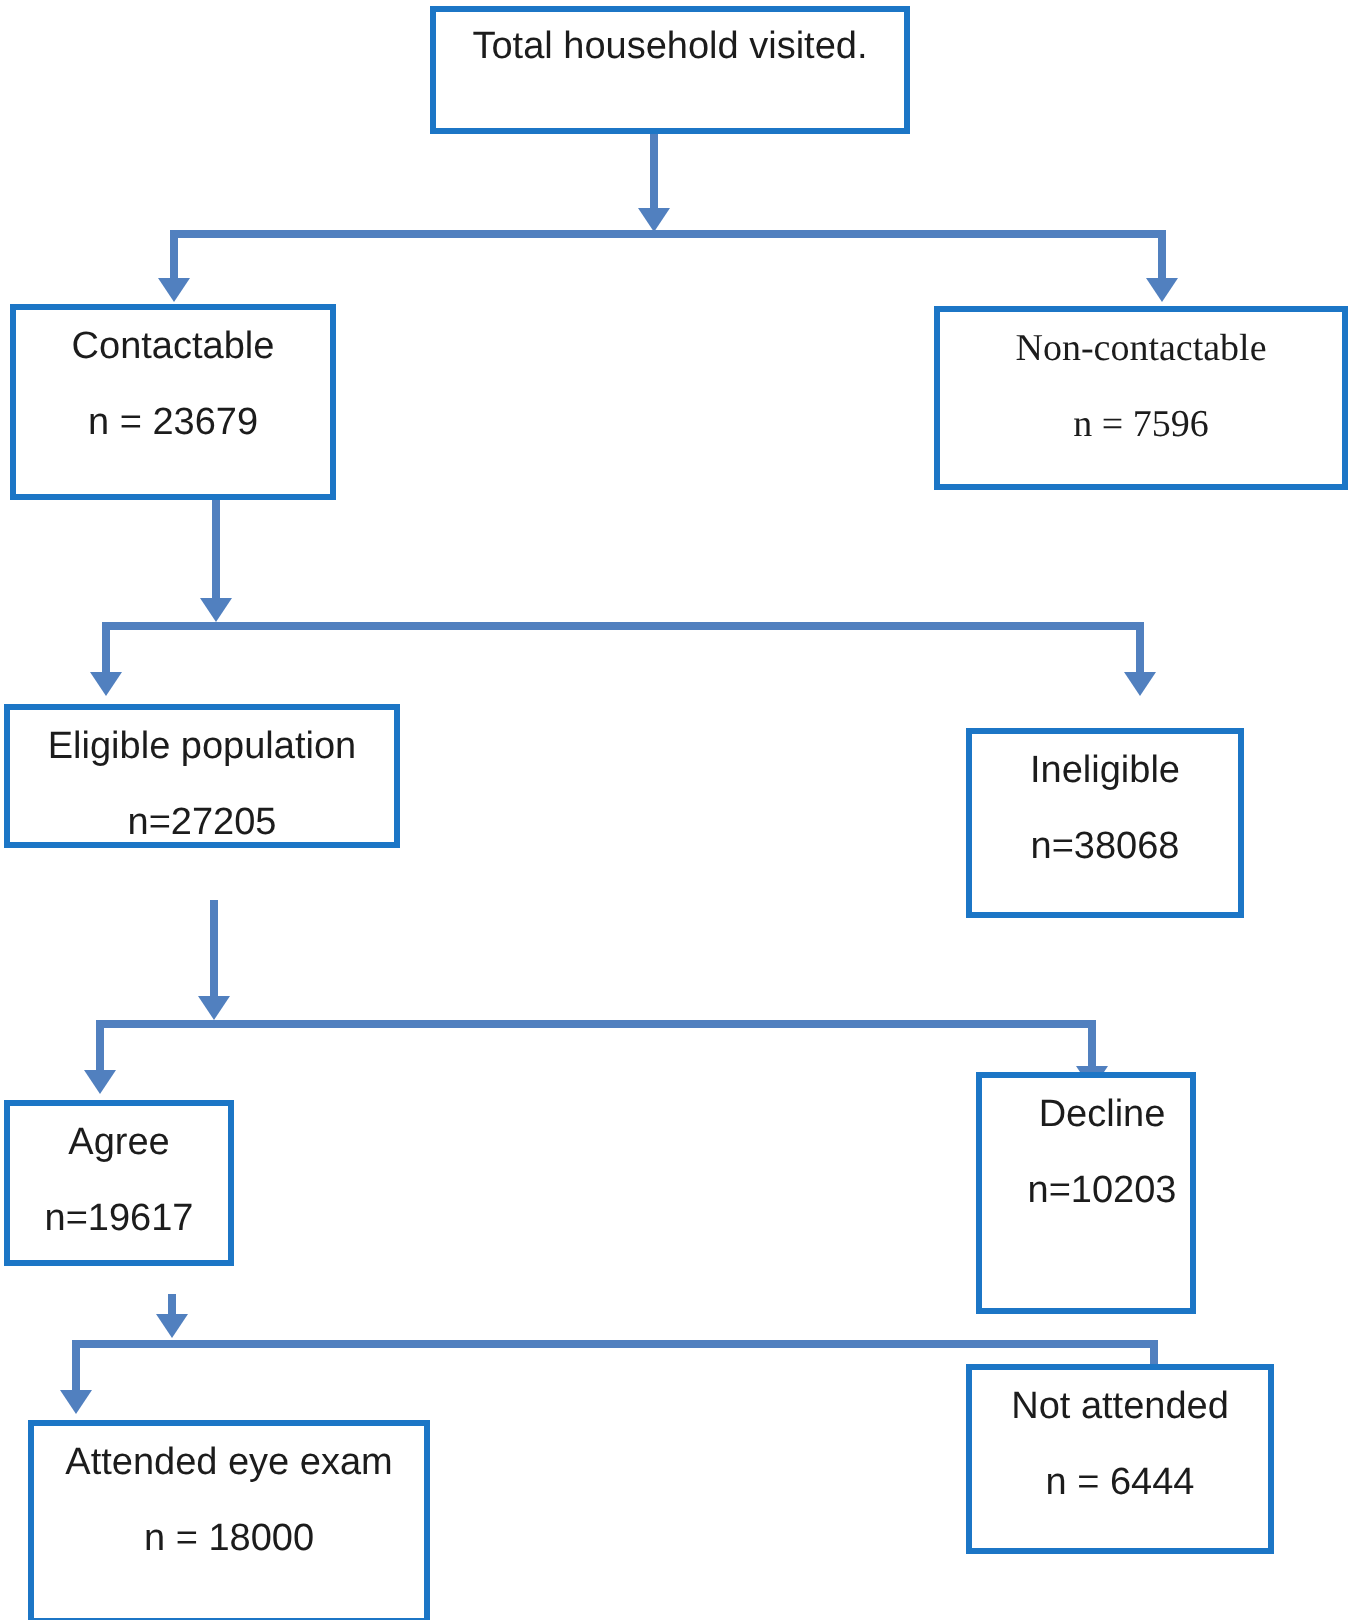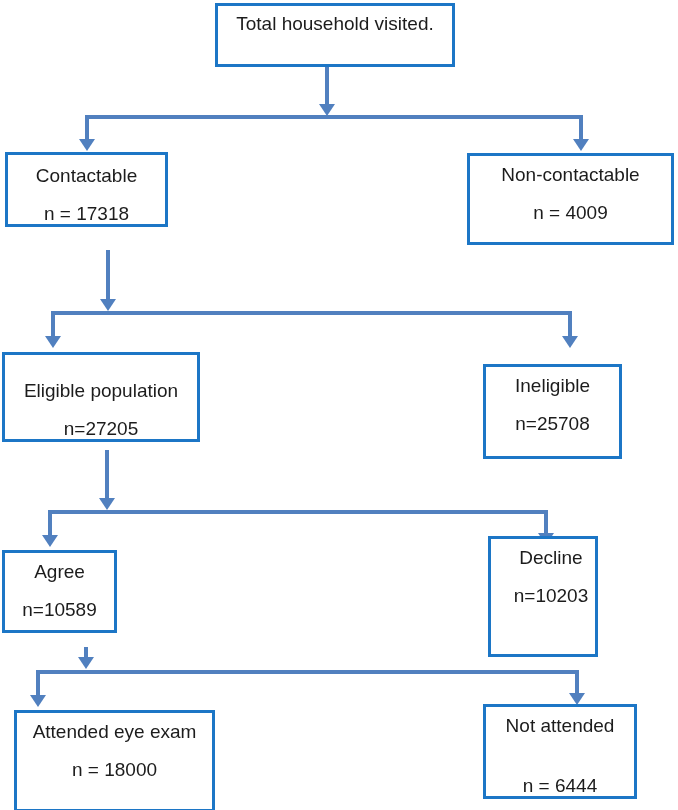--- a/index.html
+++ b/index.html
@@ -46,28 +46,28 @@
     flex-direction: column;
     align-items: center;
     padding-top: 9px;
     gap: 18px;
     color: var(--text);
     font-size: 19px;
     line-height: 20px;
     text-align: center;
   }
   .n-total        { left: 215px; top: 3px;   width: 240px; height: 64px; padding-top: 8px; }
-  .n-contactable  { left: 5px;   top: 152px; width: 163px; height: 75px; justify-content: flex-end; }
-  .n-noncontact   { left: 467px; top: 153px; width: 207px; height: 92px; }
-  .n-eligible     { left: 2px;   top: 352px; width: 198px; height: 90px; justify-content: flex-end; }
+  .n-contactable  { left: 5px;   top: 152px; width: 163px; height: 98px; }
+  .n-noncontact   { left: 467px; top: 153px; width: 207px; height: 92px; font-family: Liberation Serif, serif; }
+  .n-eligible     { left: 2px;   top: 352px; width: 198px; height: 72px; }
   .n-ineligible   { left: 483px; top: 352px; width: 139px; height: 95px; margin-top: 12px; }
   .n-agree        { left: 2px;   top: 550px; width: 115px; height: 83px; }
   .n-decline      { left: 488px; top: 536px; width: 110px; height: 121px; padding-left: 16px; }
   .n-attended     { left: 2px;   top: 710px; width: 201px; height: 102px; margin-left: 12px; }
-  .n-notattended  { left: 483px; top: 704px; width: 154px; height: 95px; justify-content: space-between; }
+  .n-notattended  { left: 483px; top: 682px; width: 154px; height: 95px; }
 </style>
 </head>
 <body>
 
 <div class="stage">
 
   <svg class="connectors" viewBox="0 0 678 810">
 
     <g>
       <line class="seg" x1="327" y1="67" x2="327" y2="105"></line>
@@ -109,41 +109,41 @@
       <polygon class="head" points="569,693 585,693 577,705"></polygon>
     </g>
   </svg>
 
   <div class="node n-total">
     <div>Total household visited.</div>
   </div>
 
   <div class="node n-contactable">
     <div>Contactable</div>
-    <div>n = 17318</div>
+    <div>n = 23679</div>
   </div>
 
   <div class="node n-noncontact">
     <div>Non-contactable</div>
-    <div>n = 4009</div>
+    <div>n = 7596</div>
   </div>
 
   <div class="node n-eligible">
     <div>Eligible population</div>
     <div>n=27205</div>
   </div>
 
   <div class="node n-ineligible">
     <div>Ineligible</div>
-    <div>n=25708</div>
+    <div>n=38068</div>
   </div>
 
   <div class="node n-agree">
     <div>Agree</div>
-    <div>n=10589</div>
+    <div>n=19617</div>
   </div>
 
   <div class="node n-decline">
     <div>Decline</div>
     <div>n=10203</div>
   </div>
 
   <div class="node n-attended">
     <div>Attended eye exam</div>
     <div>n = 18000</div>

